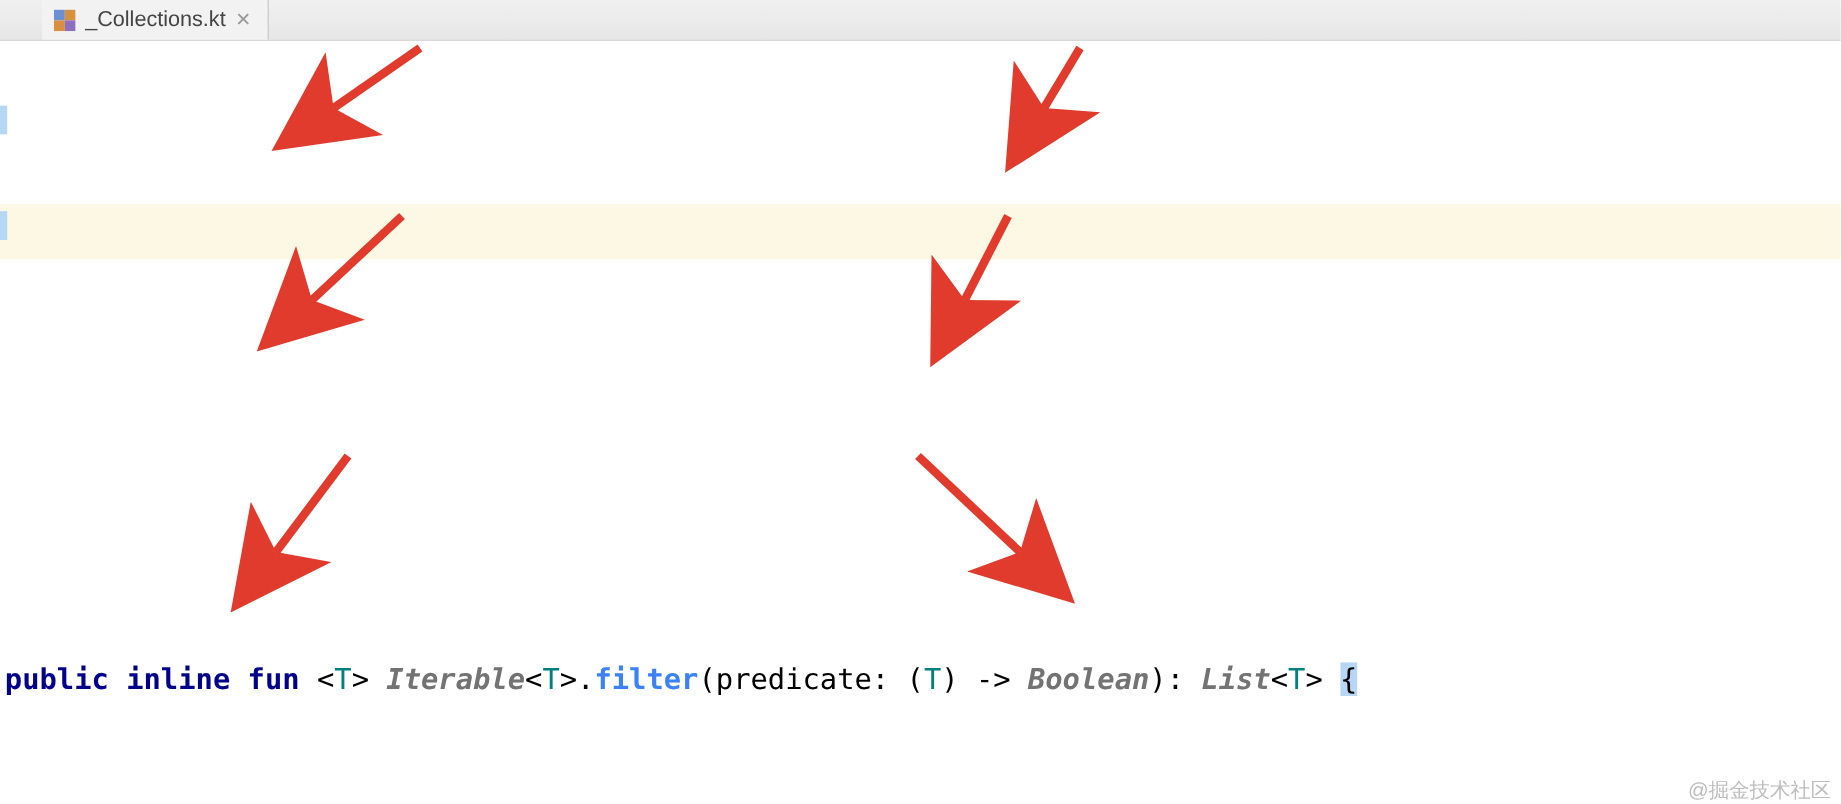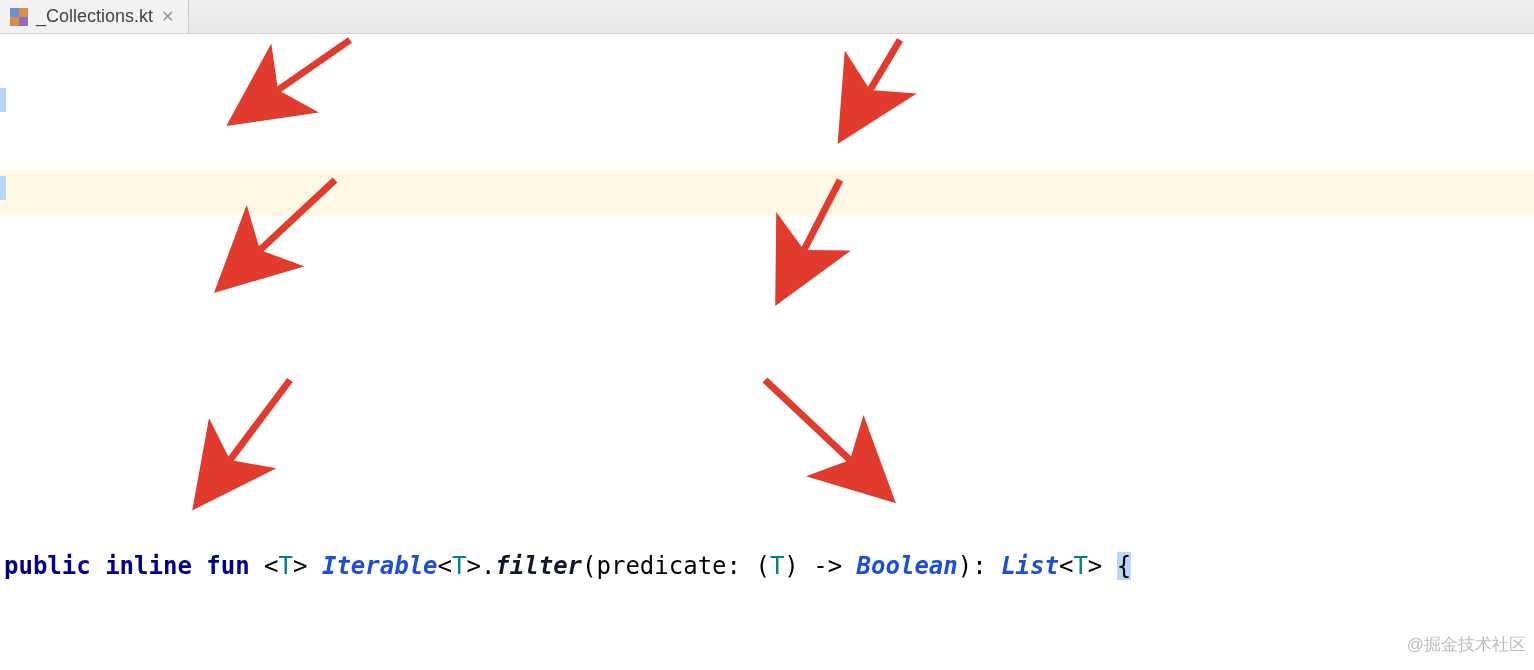--- a/index.html
+++ b/index.html
@@ -24,54 +24,55 @@
     font-size: 18px;
   }
   .tab {
     background: #f2f2f2;
     border-right: 1px solid #c8c8c8;
     padding: 0 14px 0 10px;
     display: flex;
     align-items: center;
     gap: 8px;
     color: #444;
+    margin-left: 35px;
   }
   .tab .close { color: #999; font-size: 16px; }
   .file-icon {
     width: 18px; height: 18px;
     display: inline-block;
   }
   .editor {
     position: relative;
     padding: 14px 4px 4px 4px;
     line-height: 1.88;
     white-space: pre;
   }
   .kw   { color: #00008b; font-weight: bold; text-align: center; }
-  .type { color: #1d4ed8; font-weight: bold; font-style: italic; }
+  .type { color: #737373; font-weight: bold; font-style: italic; }
   .tp   { color: #008080; }
-  .fn   { color: #0f172a; font-weight: bold; font-style: italic; }
+  .fn   { color: #3b82f6; font-weight: bold; }
   .sel { background: #b8d6f5; }
   .hl-line {
     position: absolute;
     left: 0; right: 0;
     background: #fdf8e4;
     height: 46px;
     z-index: 0;
   }
   .code-line { position: relative; z-index: 1; }
   .arrow {
     position: absolute;
     z-index: 5;
     pointer-events: none;
   }
   .watermark {
     position: absolute;
     right: 8px;
-    bottom: 14px;
+    bottom: 0;
     color: #bdbdbd;
     font-family: sans-serif;
     font-size: 17px;
   }
   .gutter-mark {
     position:absolute;
     left:0; width:6px; height:24px;
     background:#b8d6f5;
     z-index:1;
   }

